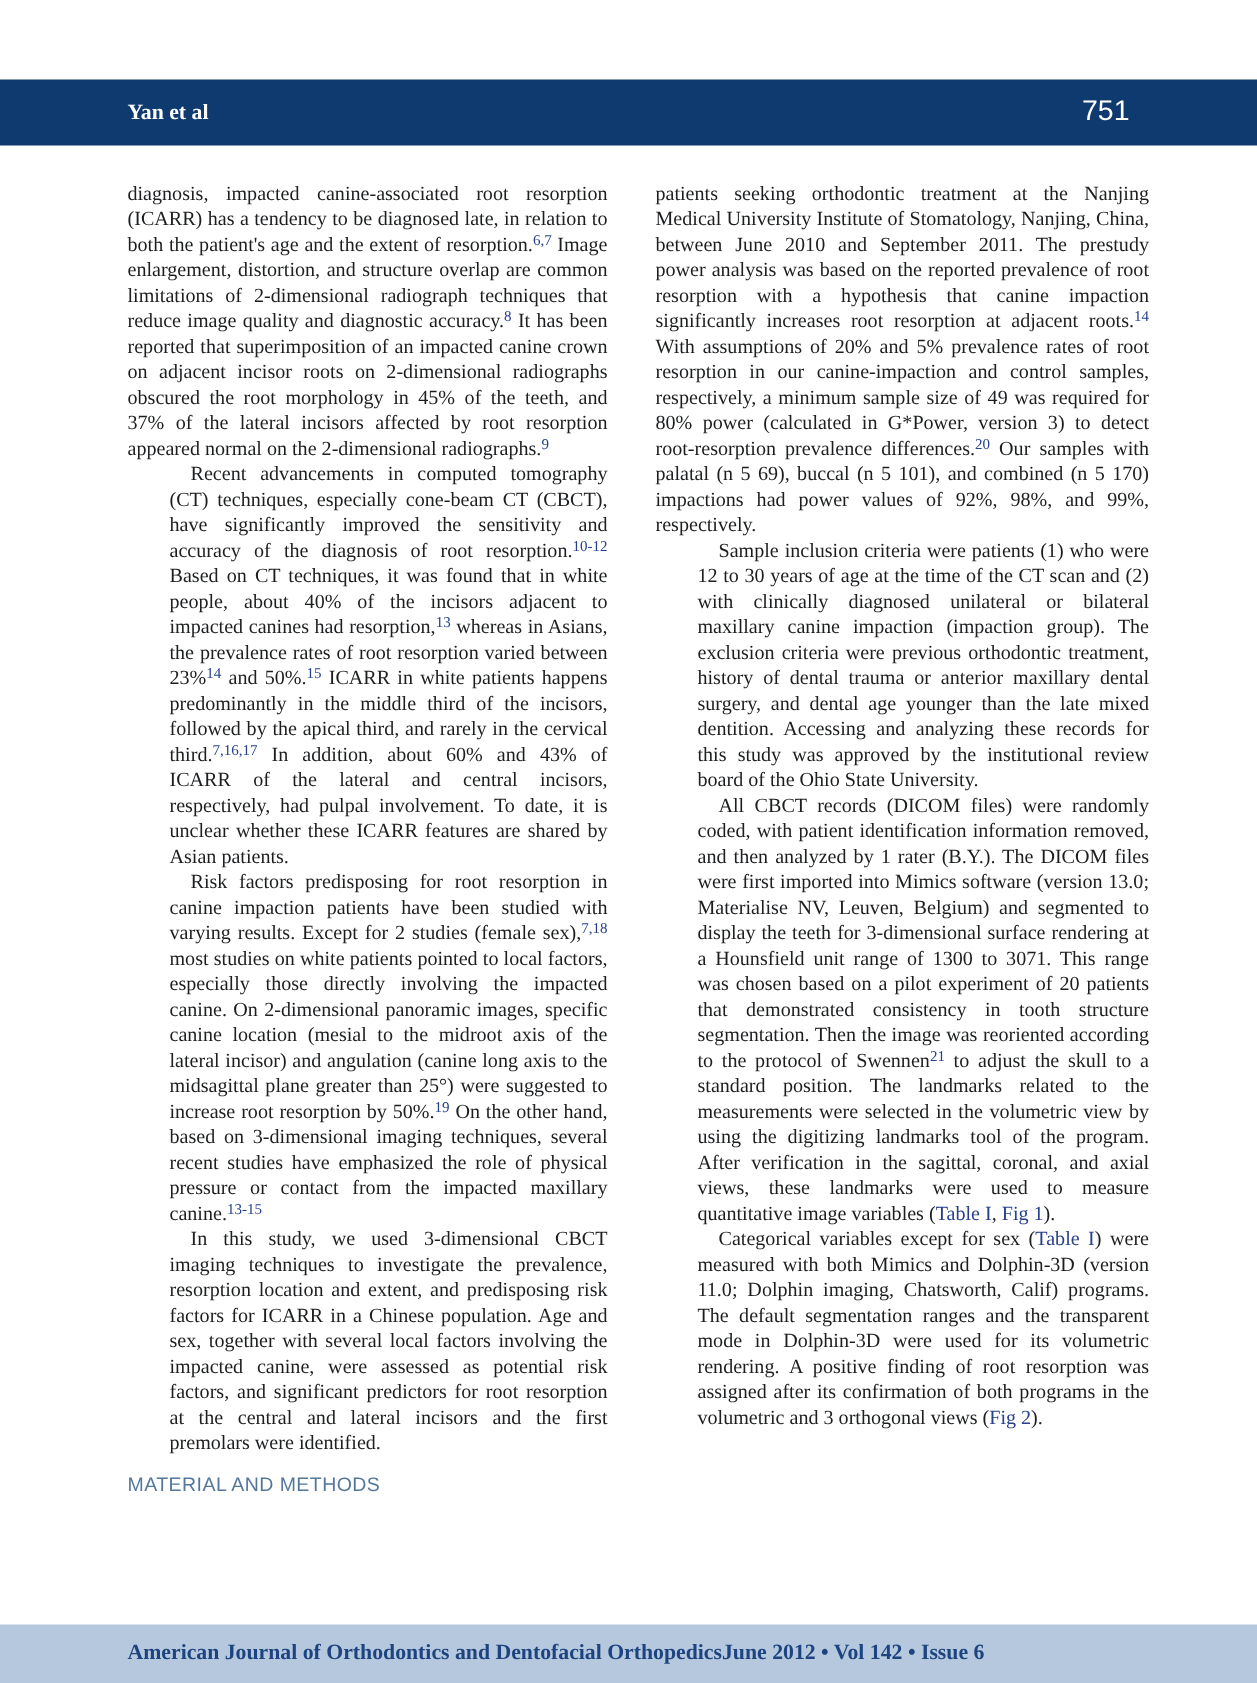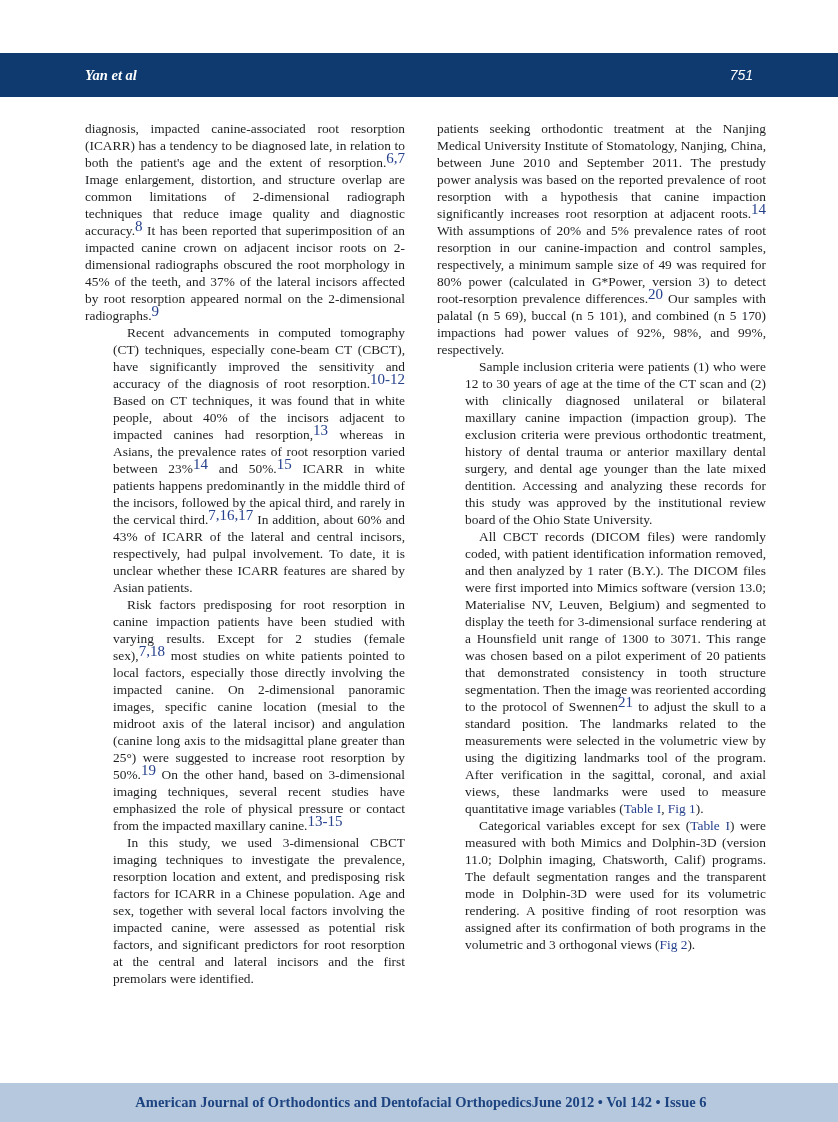--- a/index.html
+++ b/index.html
@@ -7,27 +7,26 @@
     position:relative; width:838px; height:1122px; background:#ffffff;
     overflow:hidden;
     font-family:"Liberation Serif","DejaVu Serif",serif;
   }
   .header-bar {
     position:absolute; top:53px; left:0; width:838px; height:44px;
     background:var(--header-bg,#0e3a70);
     box-sizing:border-box;
     display:flex; align-items:center; justify-content:space-between;
     padding:0 85px 0 85px;
-    font-style:italic;
   }
   .running-author {
     color:var(--header-text,#ffffff); font-size:14.5px; font-weight:700;
   }
   .page-number {
-    color:var(--header-text,#ffffff); font-size:14px; font-weight:400;
+    color:var(--header-text,#ffffff); font-size:19px; font-weight:400;
     font-family:"Liberation Sans","DejaVu Sans",sans-serif;
   }
   .content {
     position:absolute; top:120px; left:85px; width:681px;
     display:flex; gap:32px;
   }
   .col {
     text-align:justify;
     font-size:13.4px; line-height:17px;
     color:var(--body-text,#1c1e20);
@@ -40,33 +39,33 @@
   p.justify-last { text-align-last:justify; }
   .section-heading {
     font-family:"Liberation Sans","DejaVu Sans",sans-serif;
     font-size:13px; font-weight:400;
     color:var(--heading,#54779c);
     letter-spacing:0.3px;
     margin:11px 0 8px 0;
   }
   .citation {
     color:var(--link,#26408c);
-    font-size:15px; line-height:0;
+    font-size:10px; line-height:0;
     position:relative; top:-4px;
     text-decoration:none; cursor:pointer;
   }
   .xref {
     color:var(--link,#26408c);
     text-decoration:none; cursor:pointer;
   }
   .footer-bar {
     position:absolute; left:0; bottom:0; width:838px; height:39px;
     background:var(--footer-bg,#b6c8dd);
     box-sizing:border-box;
-    display:flex; align-items:center; justify-content:center;
+    display:flex; align-items:center; justify-content:flex-start;
     padding:0 81px 0 85px;
     color:var(--footer-text,#1d4480);
     font-size:14.5px; font-weight:700;
   }
   .footer-journal { font-weight:600; }
   .footer-issue { font-weight:700; }
 </style>
 </head>
 <body>
 
@@ -76,20 +75,21 @@
     <span class="running-author">Yan et al</span>
     <span class="page-number">751</span>
   </div>
 
   <div class="content">
     <div class="col col-left">
         <p class="para">diagnosis, impacted canine-associated root resorption (ICARR) has a tendency to be diagnosed late, in relation to both the patient's age and the extent of resorption.<a class="citation">6,7</a> Image enlargement, distortion, and structure overlap are common limitations of 2-dimensional radiograph techniques that reduce image quality and diagnostic accuracy.<a class="citation">8</a> It has been reported that superimposition of an impacted canine crown on adjacent incisor roots on 2-dimensional radiographs obscured the root morphology in 45% of the teeth, and 37% of the lateral incisors affected by root resorption appeared normal on the 2-dimensional radiographs.<a class="citation">9</a></p>
         <p class="para indent">Recent advancements in computed tomography (CT) techniques, especially cone-beam CT (CBCT), have significantly improved the sensitivity and accuracy of the diagnosis of root resorption.<a class="citation">10-12</a> Based on CT techniques, it was found that in white people, about 40% of the incisors adjacent to impacted canines had resorption,<a class="citation">13</a> whereas in Asians, the prevalence rates of root resorption varied between 23%<a class="citation">14</a> and 50%.<a class="citation">15</a> ICARR in white patients happens predominantly in the middle third of the incisors, followed by the apical third, and rarely in the cervical third.<a class="citation">7,16,17</a> In addition, about 60% and 43% of ICARR of the lateral and central incisors, respectively, had pulpal involvement. To date, it is unclear whether these ICARR features are shared by Asian patients.</p>
         <p class="para indent">Risk factors predisposing for root resorption in canine impaction patients have been studied with varying results. Except for 2 studies (female sex),<a class="citation">7,18</a> most studies on white patients pointed to local factors, especially those directly involving the impacted canine. On 2-dimensional panoramic images, specific canine location (mesial to the midroot axis of the lateral incisor) and angulation (canine long axis to the midsagittal plane greater than 25°) were suggested to increase root resorption by 50%.<a class="citation">19</a> On the other hand, based on 3-dimensional imaging techniques, several recent studies have emphasized the role of physical pressure or contact from the impacted maxillary canine.<a class="citation">13-15</a></p>
         <p class="para indent">In this study, we used 3-dimensional CBCT imaging techniques to investigate the prevalence, resorption location and extent, and predisposing risk factors for ICARR in a Chinese population. Age and sex, together with several local factors involving the impacted canine, were assessed as potential risk factors, and significant predictors for root resorption at the central and lateral incisors and the first premolars were identified.</p>
+        <h2 class="section-heading">MATERIAL AND METHODS</h2>
       </div>
     <div class="col col-right">
         <p class="para">patients seeking orthodontic treatment at the Nanjing Medical University Institute of Stomatology, Nanjing, China, between June 2010 and September 2011. The prestudy power analysis was based on the reported prevalence of root resorption with a hypothesis that canine impaction significantly increases root resorption at adjacent roots.<a class="citation">14</a> With assumptions of 20% and 5% prevalence rates of root resorption in our canine-impaction and control samples, respectively, a minimum sample size of 49 was required for 80% power (calculated in G*Power, version 3) to detect root-resorption prevalence differences.<a class="citation">20</a> Our samples with palatal (n 5 69), buccal (n 5 101), and combined (n 5 170) impactions had power values of 92%, 98%, and 99%, respectively.</p>
         <p class="para indent">Sample inclusion criteria were patients (1) who were 12 to 30 years of age at the time of the CT scan and (2) with clinically diagnosed unilateral or bilateral maxillary canine impaction (impaction group). The exclusion criteria were previous orthodontic treatment, history of dental trauma or anterior maxillary dental surgery, and dental age younger than the late mixed dentition. Accessing and analyzing these records for this study was approved by the institutional review board of the Ohio State University.</p>
         <p class="para indent">All CBCT records (DICOM files) were randomly coded, with patient identification information removed, and then analyzed by 1 rater (B.Y.). The DICOM files were first imported into Mimics software (version 13.0; Materialise NV, Leuven, Belgium) and segmented to display the teeth for 3-dimensional surface rendering at a Hounsfield unit range of 1300 to 3071. This range was chosen based on a pilot experiment of 20 patients that demonstrated consistency in tooth structure segmentation. Then the image was reoriented according to the protocol of Swennen<a class="citation">21</a> to adjust the skull to a standard position. The landmarks related to the measurements were selected in the volumetric view by using the digitizing landmarks tool of the program. After verification in the sagittal, coronal, and axial views, these landmarks were used to measure quantitative image variables (<a class="xref">Table I</a>, <a class="xref">Fig 1</a>).</p>
         <p class="para indent">Categorical variables except for sex (<a class="xref">Table I</a>) were measured with both Mimics and Dolphin-3D (version 11.0; Dolphin imaging, Chatsworth, Calif) programs. The default segmentation ranges and the transparent mode in Dolphin-3D were used for its volumetric rendering. A positive finding of root resorption was assigned after its confirmation of both programs in the volumetric and 3 orthogonal views (<a class="xref">Fig 2</a>).</p>
       </div>
   </div>
 
   <div class="footer-bar">

